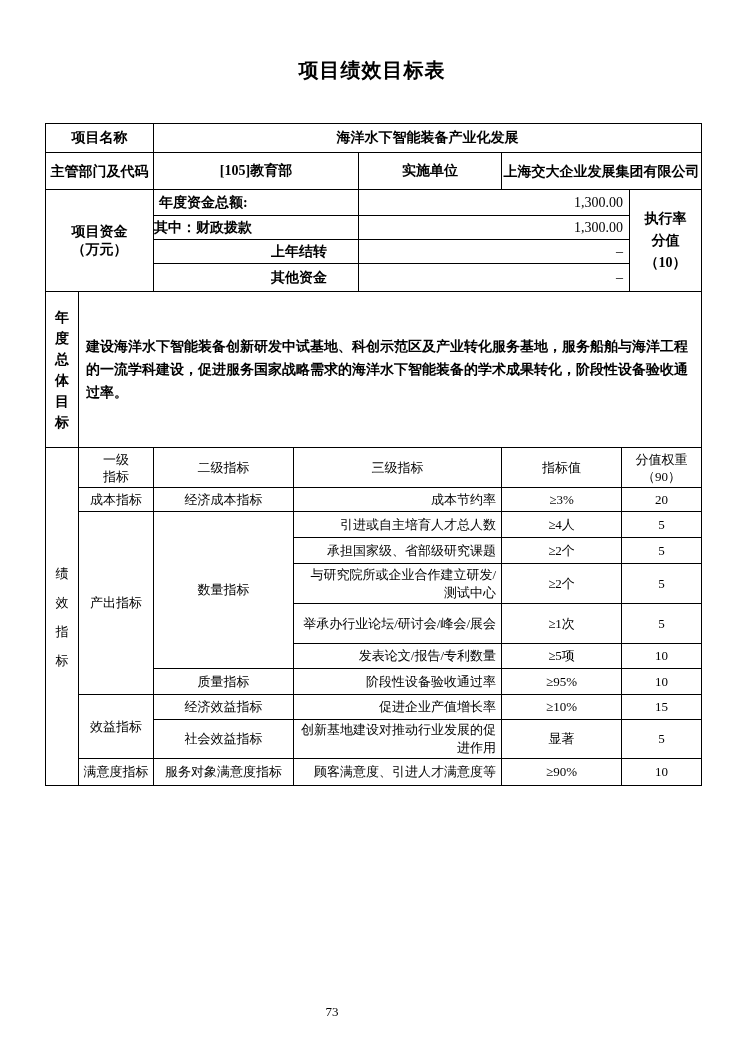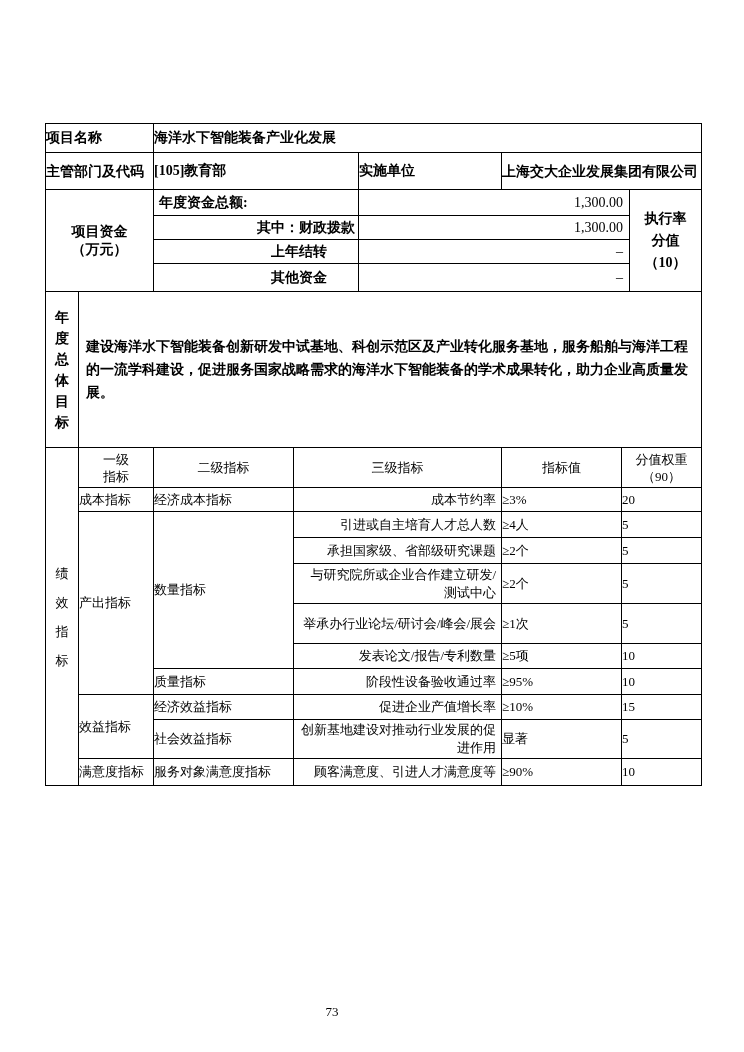--- a/index.html
+++ b/index.html
@@ -23,24 +23,24 @@
   .t2, .t3 { margin-top:-1px; }
   td, th {
     border:1px solid #000; padding:0; vertical-align:middle;
     font-size:14px; font-weight:normal; overflow:hidden;
   }
   
   .t1 td, .t1 th, .t2 td, .t2 th { font-weight:bold; }
   .t1 .num { font-weight:normal; font-family:"Liberation Serif","DejaVu Serif",serif; }
   .t3 td, .t3 th { font-size:13px; font-weight:normal; }
 
-  .c  { }
+  .c  { text-align:center; }
   .lft { text-align:left; padding-left:5px; }
   .r5 { text-align:right; padding-right:6px; }
-  .r2 { text-align:right; padding-right:3px; }
+  .r2 { padding-right:3px; }
   .r30 { text-align:right; padding-right:31px; }
   .pre { white-space:pre-line; }
 
   
   .h29{height:29px}.h37{height:37px}.h26{height:26px}.h24{height:24px}
   .h28{height:28px}.h156{height:156px}.h40{height:40px}.h25{height:25px}
   .h39{height:39px}.h27{height:27px}
 
   .wrap2 { line-height:17px; }
   .exec  { line-height:22px; text-align:center; }
@@ -58,20 +58,21 @@
   .page-number {
     position:absolute; top:1004px; left:0; width:664px;
     text-align:center; font-size:13px;
   }
 </style>
 </head>
 <body>
 
 <div class="page">
 
+  <div class="title">项目绩效目标表</div>
 
   <div class="tables">
 
     <table class="t1">
       <colgroup>
         <col style="width:108px">
           <col style="width:205px">
           <col style="width:143px">
         <col style="width:128px">
           <col style="width:72px">
@@ -117,21 +118,21 @@
           <col style="width:623px">
       </colgroup>
       <tbody>
           <tr class="h156">
         <td class="goal-side pre">年
 度
 总
 体
 目
 标</td>
-        <td class="goal-content">建设海洋水下智能装备创新研发中试基地、科创示范区及产业转化服务基地，服务船舶与海洋工程的一流学科建设，促进服务国家战略需求的海洋水下智能装备的学术成果转化，助力企业高质量发展。</td>
+        <td class="goal-content">建设海洋水下智能装备创新研发中试基地、科创示范区及产业转化服务基地，服务船舶与海洋工程的一流学科建设，促进服务国家战略需求的海洋水下智能装备的学术成果转化，阶段性设备验收通过率。</td>
       </tr>
     </tbody>
       </table>
 
     <table class="t3">
       <colgroup>
         <col style="width:33px">
           <col style="width:75px">
           <col style="width:140px">
         <col style="width:208px">

